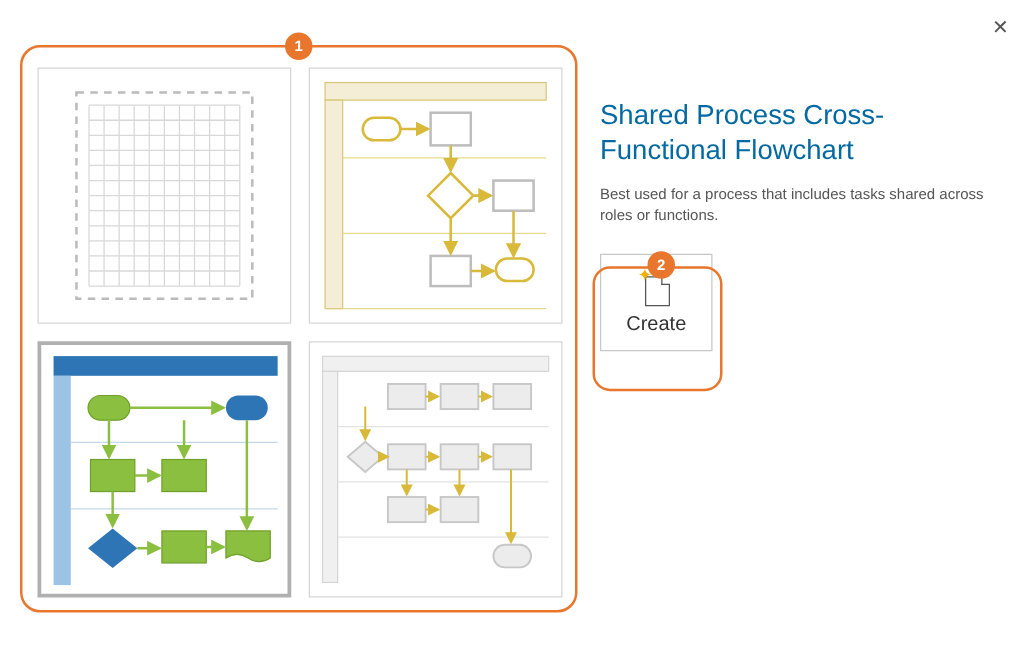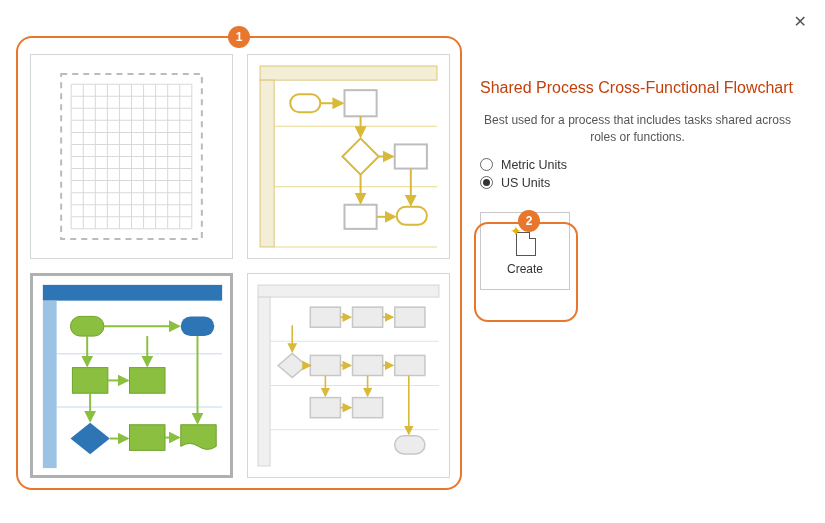--- a/index.html
+++ b/index.html
@@ -70,32 +70,31 @@
   .tpl.selected {
     border: 3px solid #b0b0b0;
   }
   
   .info-panel {
     flex: 1;
     padding-top: 50px;
     padding-right: 10px;
   }
   .tpl-title {
-    font-size: 16px;
+    font-size: 22px;
     font-weight: 400;
-    color: #c2410c;
+    color: #0369a1;
     line-height: 1.25;
     margin-bottom: 14px;
   }
   .tpl-desc, .tpl-tip {
     font-size: 12px;
     color: #555;
     line-height: 1.4;
     margin-bottom: 12px;
-    text-align: center;
   }
   .units {
     margin-top: 6px;
     margin-bottom: 20px;
   }
   .unit-row {
     display: flex;
     align-items: center;
     gap: 8px;
     font-size: 12.5px;
@@ -159,21 +158,21 @@
     border-left: 1px solid #555;
     border-bottom: 1px solid #555;
   }
   .create-btn .spark {
     position: absolute;
     left: -2px; top: -2px;
     color: #f0b000;
     font-size: 14px;
     line-height: 1;
   }
-  .create-btn .lbl { font-size: 12px; color: #333; }
+  .create-btn .lbl { font-size: 16px; color: #333; }
   svg { display: block; }
 </style>
 </head>
 <body>
 
 <div class="close-btn">✕</div>
 
 <div class="layout">
 
   <div class="gallery-wrap">
@@ -313,30 +312,20 @@
         </svg>
       </div>
 
     </div>
   </div>
 
   <div class="info-panel">
     <h1 class="tpl-title">Shared Process Cross-Functional Flowchart</h1>
     <p class="tpl-desc">Best used for a process that includes tasks shared across roles or functions.</p>
 
-    <div class="units">
-      <div class="unit-row">
-        <span class="radio"></span>
-        <span>Metric Units</span>
-      </div>
-      <div class="unit-row">
-        <span class="radio checked"></span>
-        <span>US Units</span>
-      </div>
-    </div>
 
     <div class="create-wrap">
       <div class="callout-ring two"></div>
       <div class="callout-badge two">2</div>
       <div class="create-btn">
         <div class="icon">
           <div class="page"></div>
           <div class="spark">✦</div>
         </div>
         <div class="lbl">Create</div>

